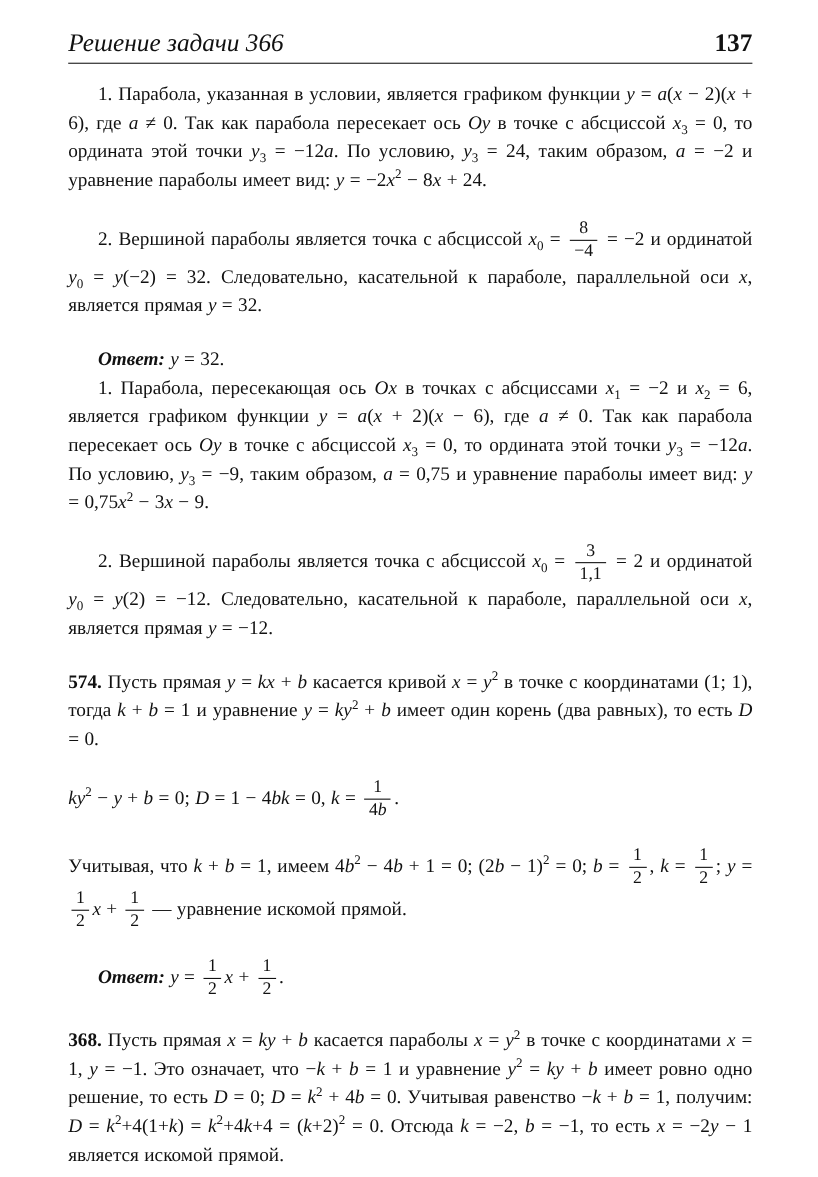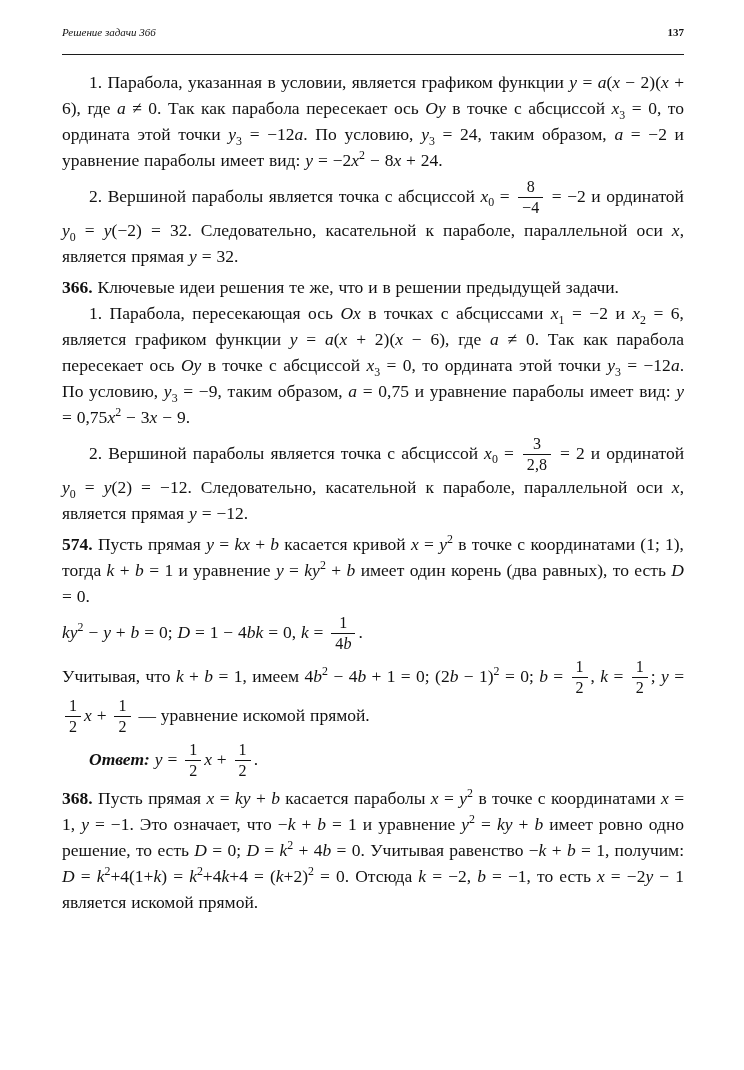--- a/index.html
+++ b/index.html
@@ -15,38 +15,38 @@
   .page {
     box-sizing: border-box;
     width: 744px;
     height: 1070px;
     padding: 26px 60px 20px 62px;
   }
   .running-header {
     display: flex;
     justify-content: space-between;
     align-items: baseline;
-    font-size: 11px;
-    padding-bottom: 16px;
+    font-size: 23px;
+    padding-bottom: 5px;
     border-bottom: 1.6px solid #1c1c1c;
     margin-bottom: 14px;
   }
   .running-title { font-style: italic; }
   .page-number { font-style: normal; font-weight: bold; }
 
   .page-body { font-size: 17.5px; }
 
   .para {
     margin: 0;
     line-height: 26px;
     text-align: justify;
     word-spacing: 0.5px;
   }
   .para.indent { text-indent: 27px; }
-  .para.spaced { margin: 5px 0; }
+  .para.spaced { margin: 23px 0; }
 
   sup { font-size: 68%; line-height: 0; }
   sub { font-size: 68%; line-height: 0; }
 
   .frac {
     display: inline-block;
     vertical-align: middle;
     text-align: center;
     line-height: 1.12;
     font-size: 0.92em;
@@ -69,22 +69,22 @@
 <div class="page">
   <div class="running-header">
     <span class="running-title">Решение задачи 366</span>
     <span class="page-number">137</span>
   </div>
 
   <div class="page-body">
 
   <p class="para indent">1.&nbsp;Парабола, указанная в условии, является графиком функции <i>y</i> = <i>a</i>(<i>x</i> − 2)(<i>x</i> + 6), где <i>a</i> ≠ 0. Так как парабола пересекает ось <i>Oy</i> в точке с абсциссой <i>x</i><sub>3</sub> = 0, то ордината этой точки <i>y</i><sub>3</sub> = −12<i>a</i>. По условию, <i>y</i><sub>3</sub> = 24, таким образом, <i>a</i> = −2 и уравнение параболы имеет вид: <i>y</i> = −2<i>x</i><sup>2</sup> − 8<i>x</i> + 24.</p>
       <p class="para indent spaced">2.&nbsp;Вершиной параболы является точка с абсциссой <i>x</i><sub>0</sub> = <span class="frac"><span class="num">8</span><span class="den">−4</span></span> = −2 и ординатой <i>y</i><sub>0</sub> = <i>y</i>(−2) = 32. Следовательно, касательной к параболе, параллельной оси <i>x</i>, является прямая <i>y</i> = 32.</p>
-      <p class="para"><b>366.</b> Ключевые идеи решения те же, что и в решении предыдущей задачи.</p>
+      <p class="para indent"><b><i>Ответ:</i></b> <i>y</i> = 32.</p>
       <p class="para indent">1.&nbsp;Парабола, пересекающая ось <i>Ox</i> в точках с абсциссами <i>x</i><sub>1</sub> = −2 и <i>x</i><sub>2</sub> = 6, является графиком функции <i>y</i> = <i>a</i>(<i>x</i> + 2)(<i>x</i> − 6), где <i>a</i> ≠ 0. Так как парабола пересекает ось <i>Oy</i> в точке с абсциссой <i>x</i><sub>3</sub> = 0, то ордината этой точки <i>y</i><sub>3</sub> = −12<i>a</i>. По условию, <i>y</i><sub>3</sub> = −9, таким образом, <i>a</i> = 0,75 и уравнение параболы имеет вид: <i>y</i> = 0,75<i>x</i><sup>2</sup> − 3<i>x</i> − 9.</p>
-      <p class="para indent spaced">2.&nbsp;Вершиной параболы является точка с абсциссой <i>x</i><sub>0</sub> = <span class="frac"><span class="num">3</span><span class="den">2,8</span></span> = 2 и ординатой <i>y</i><sub>0</sub> = <i>y</i>(2) = −12. Следовательно, касательной к параболе, параллельной оси <i>x</i>, является прямая <i>y</i> = −12.</p>
+      <p class="para indent spaced">2.&nbsp;Вершиной параболы является точка с абсциссой <i>x</i><sub>0</sub> = <span class="frac"><span class="num">3</span><span class="den">1,1</span></span> = 2 и ординатой <i>y</i><sub>0</sub> = <i>y</i>(2) = −12. Следовательно, касательной к параболе, параллельной оси <i>x</i>, является прямая <i>y</i> = −12.</p>
       <p class="para"><b>574.</b> Пусть прямая <i>y</i> = <i>kx</i> + <i>b</i> касается кривой <i>x</i> = <i>y</i><sup>2</sup> в точке с коорди­натами (1; 1), тогда <i>k</i> + <i>b</i> = 1 и уравнение <i>y</i> = <i>ky</i><sup>2</sup> + <i>b</i> имеет один корень (два равных), то есть <i>D</i> = 0.</p>
       <p class="para spaced"><i>ky</i><sup>2</sup> − <i>y</i> + <i>b</i> = 0; <i>D</i> = 1 − 4<i>bk</i> = 0, <i>k</i> = <span class="frac"><span class="num">1</span><span class="den">4<i>b</i></span></span>.</p>
       <p class="para spaced">Учитывая, что <i>k</i> + <i>b</i> = 1, имеем 4<i>b</i><sup>2</sup> − 4<i>b</i> + 1 = 0; (2<i>b</i> − 1)<sup>2</sup> = 0; <i>b</i> = <span class="frac"><span class="num">1</span><span class="den">2</span></span>, <i>k</i> = <span class="frac"><span class="num">1</span><span class="den">2</span></span>; <i>y</i> = <span class="frac"><span class="num">1</span><span class="den">2</span></span><i>x</i> + <span class="frac"><span class="num">1</span><span class="den">2</span></span> — уравнение искомой прямой.</p>
       <p class="para indent spaced"><b><i>Ответ:</i></b> <i>y</i> = <span class="frac"><span class="num">1</span><span class="den">2</span></span><i>x</i> + <span class="frac"><span class="num">1</span><span class="den">2</span></span>.</p>
       <p class="para"><b>368.</b> Пусть прямая <i>x</i> = <i>ky</i> + <i>b</i> касается параболы <i>x</i> = <i>y</i><sup>2</sup> в точке с коорди­натами <i>x</i> = 1, <i>y</i> = −1. Это означает, что −<i>k</i> + <i>b</i> = 1 и уравнение <i>y</i><sup>2</sup> = <i>ky</i> + <i>b</i> имеет ровно одно решение, то есть <i>D</i> = 0; <i>D</i> = <i>k</i><sup>2</sup> + 4<i>b</i> = 0. Учитывая ра­венство −<i>k</i> + <i>b</i> = 1, получим: <i>D</i> = <i>k</i><sup>2</sup>+4(1+<i>k</i>) = <i>k</i><sup>2</sup>+4<i>k</i>+4 = (<i>k</i>+2)<sup>2</sup> = 0. Отсюда <i>k</i> = −2, <i>b</i> = −1, то есть <i>x</i> = −2<i>y</i> − 1 является искомой прямой.</p>
     </div>
 </div>
 
 </body></html>

